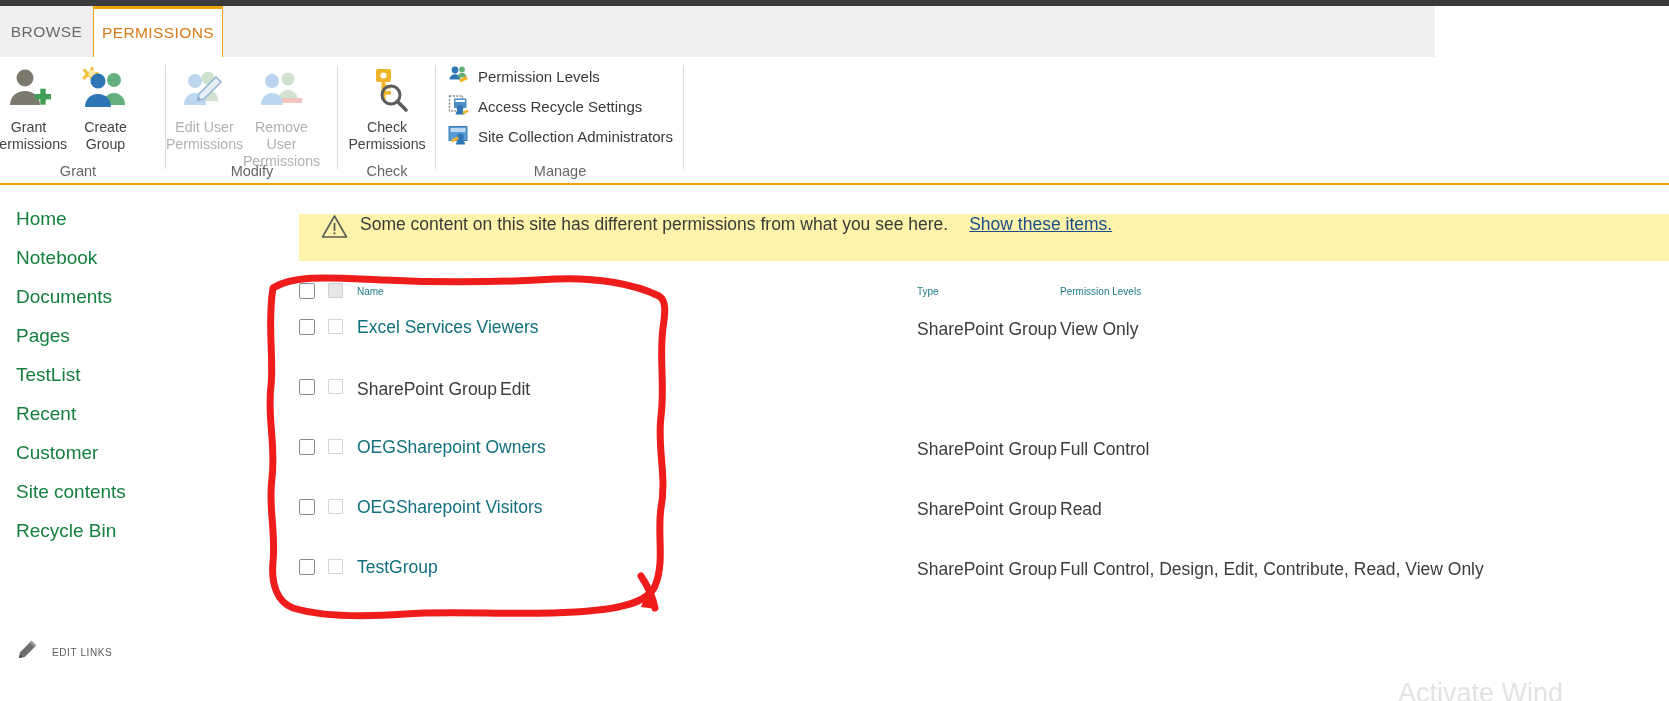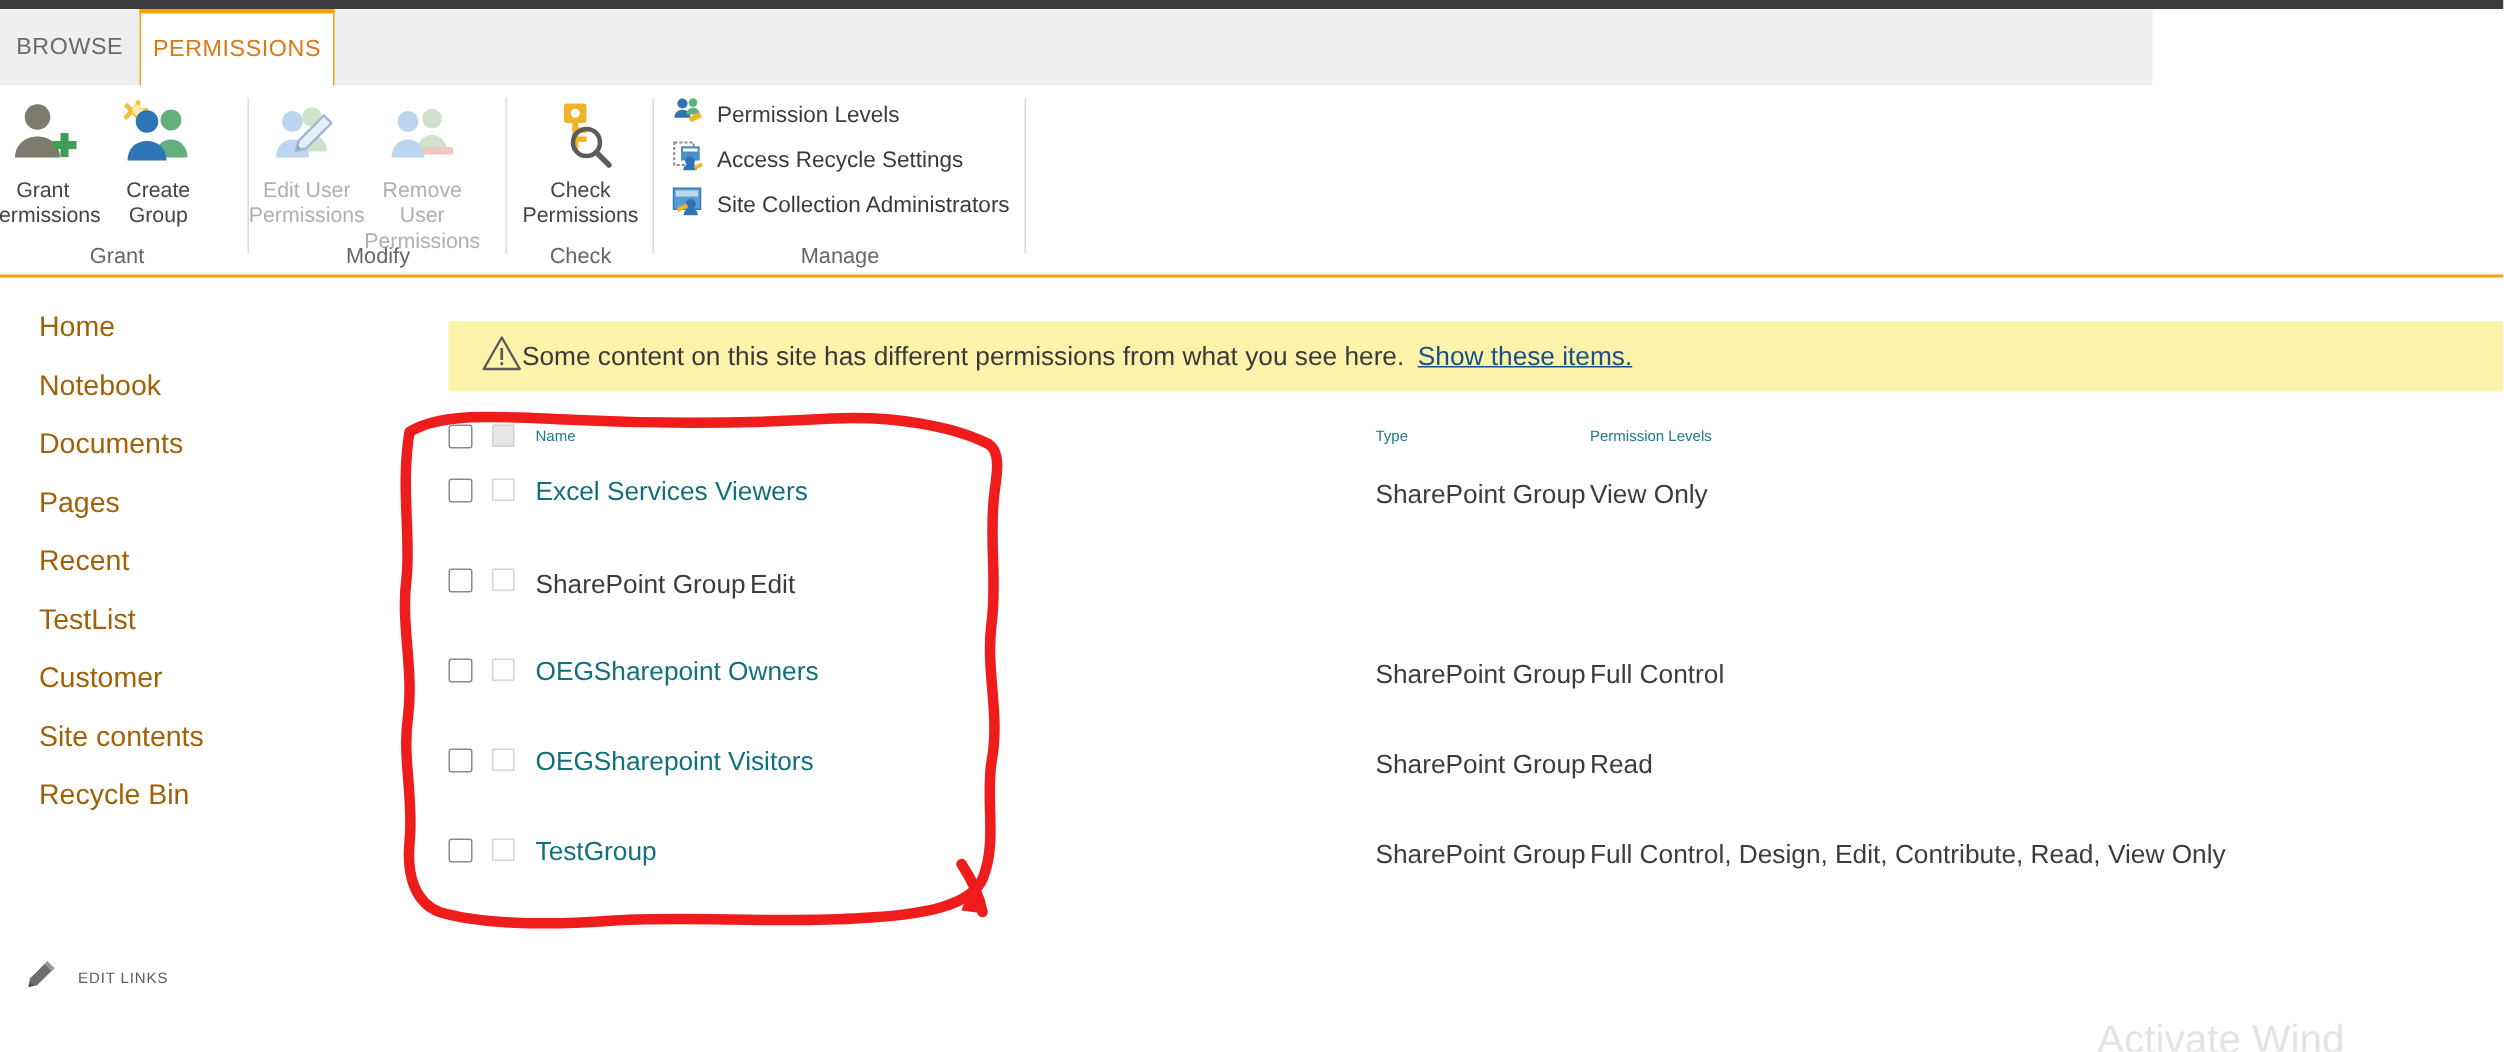--- a/index.html
+++ b/index.html
@@ -103,40 +103,40 @@
   #grp-manage .items { flex-direction: column; padding-top: 4px; padding-left: 8px; }
 
   
   .leftnav {
     position: absolute; left: 0; top: 199px;
     width: 270px;
   }
   .navitem {
     height: 39px;
     display: flex; align-items: center;
-    padding-left: 26px;
-    font-size: 19px; color: #a16207;
+    padding-left: 16px;
+    font-size: 19px; color: #15803d;
     cursor: pointer;
   }
   .editlinks {
     position: absolute; left: 16px; top: 440px;
     display: flex; align-items: center; gap: 14px;
     cursor: pointer;
   }
   .editlinks .lbl {
     font-size: 10px; letter-spacing: .6px; color: #5c5c5c;
   }
 
   
   .notice {
     position: absolute; left: 299px; top: 214px;
     width: 1370px; height: 47px;
     background: #fdf3ab;
-    display: flex; align-items: center;
-    padding-left: 22px; gap: 0;
+    display: flex; 
+    padding-left: 22px; gap: 12px;
   }
   .notice .txt { font-size: 17.5px; color: #3a3a3a; }
   .notice .lnk {
     font-size: 17.5px; color: #1a4f8a;
     text-decoration: underline; cursor: pointer;
     margin-left: 9px;
   }
 
   
   .ptable {
@@ -369,24 +369,24 @@
     <div class="navitem">
       <span>Notebook</span>
       </div>
     <div class="navitem">
       <span>Documents</span>
       </div>
     <div class="navitem">
       <span>Pages</span>
       </div>
     <div class="navitem">
+      <span>TestList</span>
+      </div>
+    <div class="navitem">
       <span>Recent</span>
-      </div>
-    <div class="navitem">
-      <span>TestList</span>
       </div>
     <div class="navitem">
       <span>Customer</span>
       </div>
     <div class="navitem">
       <span>Site contents</span>
       </div>
     <div class="navitem">
       <span>Recycle Bin</span>
       </div>

